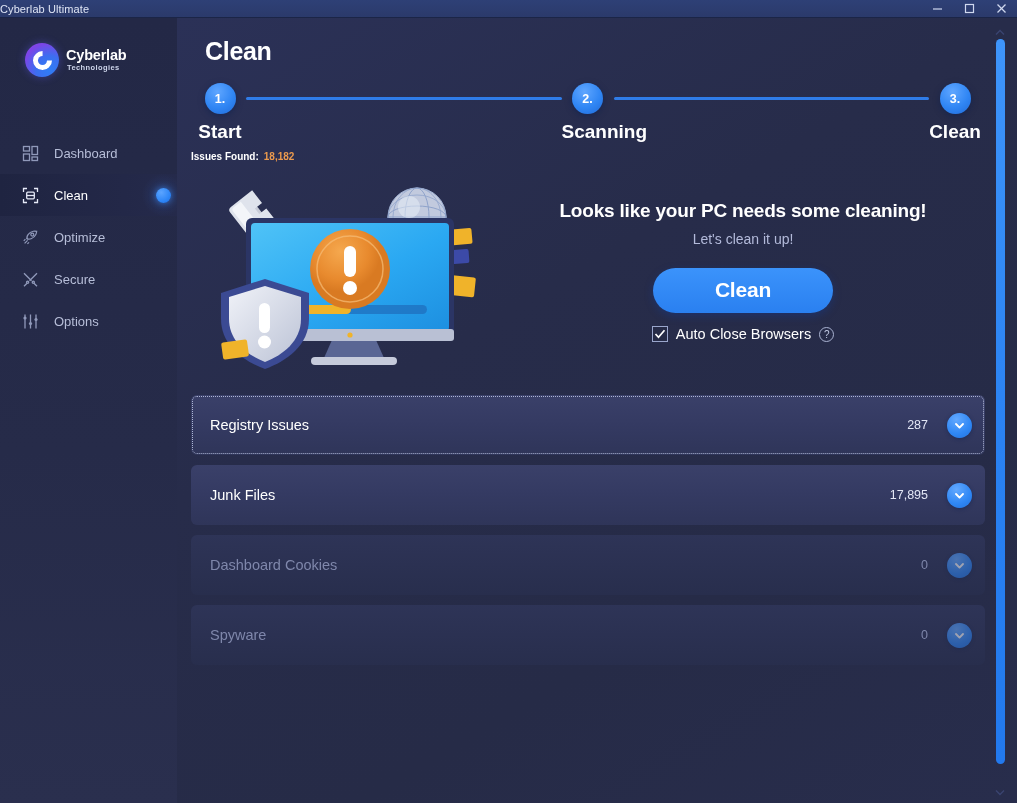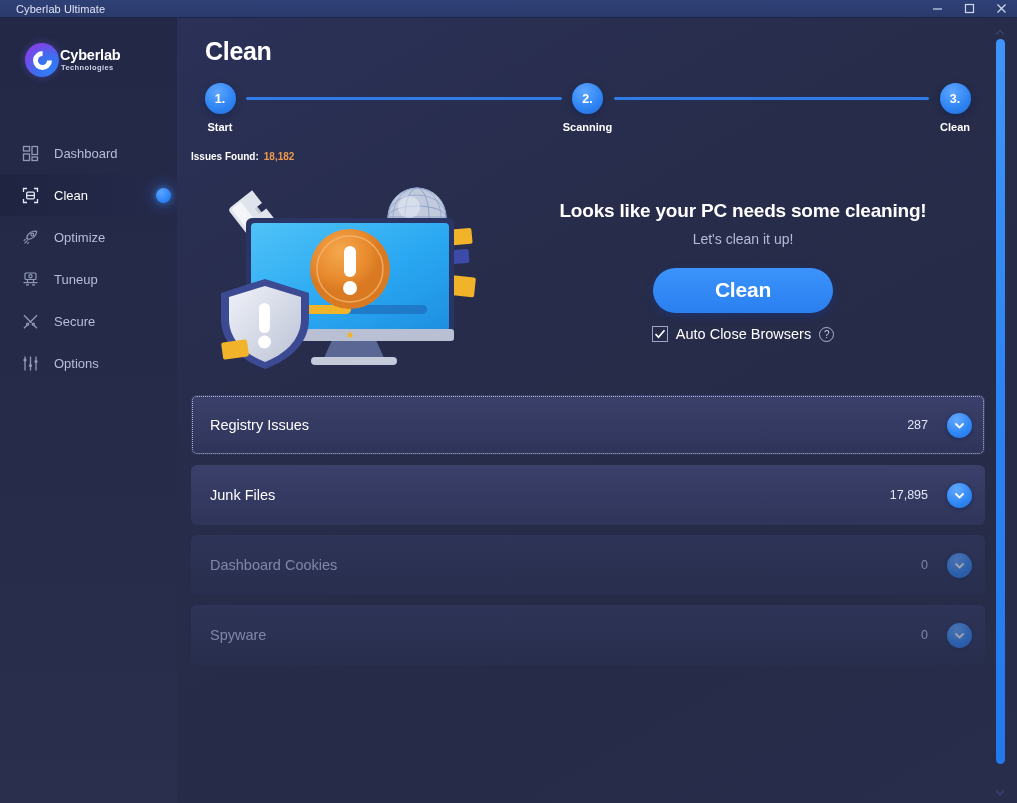--- a/index.html
+++ b/index.html
@@ -13,42 +13,42 @@
 
   
   .titlebar {
     height:18px; width:100%;
     background:linear-gradient(180deg,#2e4076 0%,#2b3a6b 100%);
     display:flex; align-items:center;
     border-bottom:1px solid #1b2547;
     position:relative;
   }
   .titlebar-text {
-    font-size:11px; color:#dfe5f5; padding-left:16px;
+    font-size:11px; color:#dfe5f5; padding-left:0;
     letter-spacing:.1px; white-space:nowrap;
   }
   .winbtns { margin-left:auto; display:flex; height:100%; }
   .winbtn {
     width:32px; height:100%;
     display:flex; align-items:center; justify-content:center;
     color:#cfd8ef; font-size:11px;
   }
   .winbtn svg { display:block; }
 
   
   .app { display:flex; height:785px; width:100%; }
 
   
   .sidebar {
     width:177px; flex:0 0 177px;
     background:linear-gradient(180deg,#232846 0%,#262b49 55%,#2a2f4e 100%);
     position:relative;
   }
   .brand {
-    display:flex; align-items:center; gap:1px;
+    display:flex; align-items:center; gap:7px;
     padding:16px 0 0 25px; height:68px;
   }
   .brand-mark {
     width:34px; height:34px; border-radius:50%;
     background:radial-gradient(circle at 72% 78%, #2f7df5 0%, #3d6ef0 38%, #7a46e8 72%, #9040e4 100%);
     display:flex; align-items:center; justify-content:center;
     box-shadow:0 0 8px rgba(90,90,230,.45);
     flex:0 0 34px;
   }
   .brand-mark .ring {
@@ -114,21 +114,21 @@
   .step { position:relative; width:52px; flex:0 0 52px; text-align:center; }
   .step-bubble {
     width:31px; height:31px; border-radius:50%;
     margin:0 auto;
     background:radial-gradient(circle at 40% 28%, #5fa6ff 0%, #3086f4 55%, #1f6ad8 100%);
     color:#ffffff; font-size:12.5px; font-weight:bold;
     display:flex; align-items:center; justify-content:center;
     box-shadow:0 2px 6px rgba(10,30,80,.5);
   }
   .step-label {
-    margin-top:7px; font-size:11px; font-weight:bold; color:#ffffff;
+    margin-top:7px; font-size:19px; font-weight:bold; color:#ffffff;
     white-space:nowrap;
   }
   .step-line {
     flex:1; height:3px; margin-top:14px;
     background:linear-gradient(90deg,#2f7ce8 0%,#2f7ce8 100%);
     border-radius:2px;
   }
 
   
   .stats { padding:6px 0 0 14px; }
@@ -301,32 +301,20 @@
         <span class="nav-ico">
           <svg width="17" height="17" viewBox="0 0 17 17" fill="none" stroke="currentColor" stroke-width="1.2">
             <path d="M6.2 10.8c-2.4-2.4.4-7.6 4.6-8.9 1.6-.5 3.3-.4 3.3-.4s.1 1.7-.4 3.3c-1.3 4.2-6.5 7-8.9 4.6z" transform="rotate(8 8.5 6)"></path>
             <circle cx="10.3" cy="5.6" r="1.5"></circle>
             <path d="M5.6 11.4 2.6 14.4M3.4 10.2 1.8 11.8M7 13.3 5.4 14.9"></path>
           </svg>
         </span>
         <span>Optimize</span>
       </div>
 
-      <div class="nav-item">
-        <span class="nav-ico">
-          <svg width="17" height="17" viewBox="0 0 17 17" fill="none" stroke="currentColor" stroke-width="1.2">
-            <rect x="3" y="2" width="11" height="6.5" rx="1"></rect>
-            <path d="M5.5 8.5v3M11.5 8.5v3"></path>
-            <line x1="1.5" y1="11.6" x2="15.5" y2="11.6"></line>
-            <path d="M4 13.8h3M10 13.8h3"></path>
-            <circle cx="8.5" cy="5.2" r="1.6"></circle>
-          </svg>
-        </span>
-        <span>Tuneup</span>
-      </div>
 
       <div class="nav-item">
         <span class="nav-ico">
           <svg width="17" height="17" viewBox="0 0 17 17" fill="none" stroke="currentColor" stroke-width="1.3">
             <path d="M2 2.2 9.5 9.7M12 12.2l3 3"></path>
             <path d="M15 2.2 7.5 9.7M5 12.2l-3 3"></path>
             <circle cx="11.3" cy="11.3" r="1.1"></circle>
             <circle cx="5.6" cy="11.3" r="1.1"></circle>
           </svg>
         </span>

